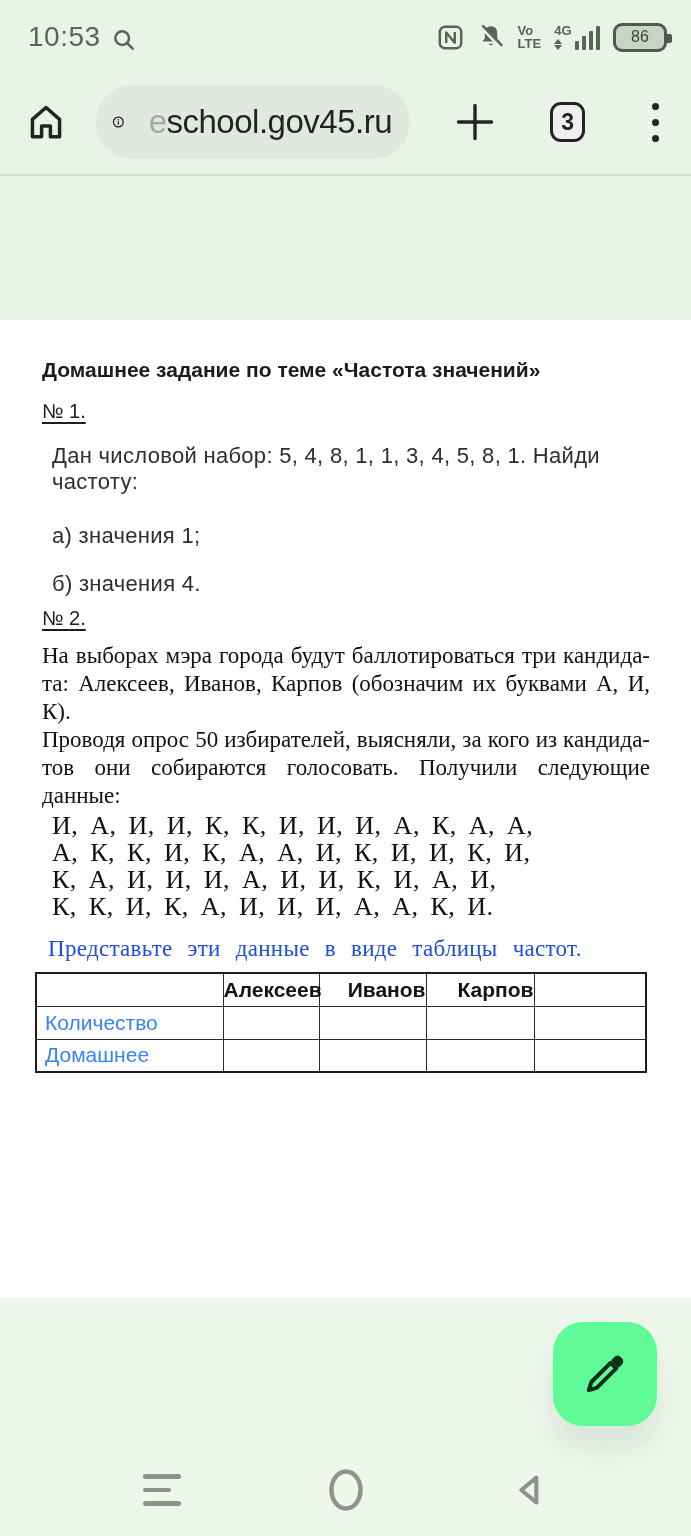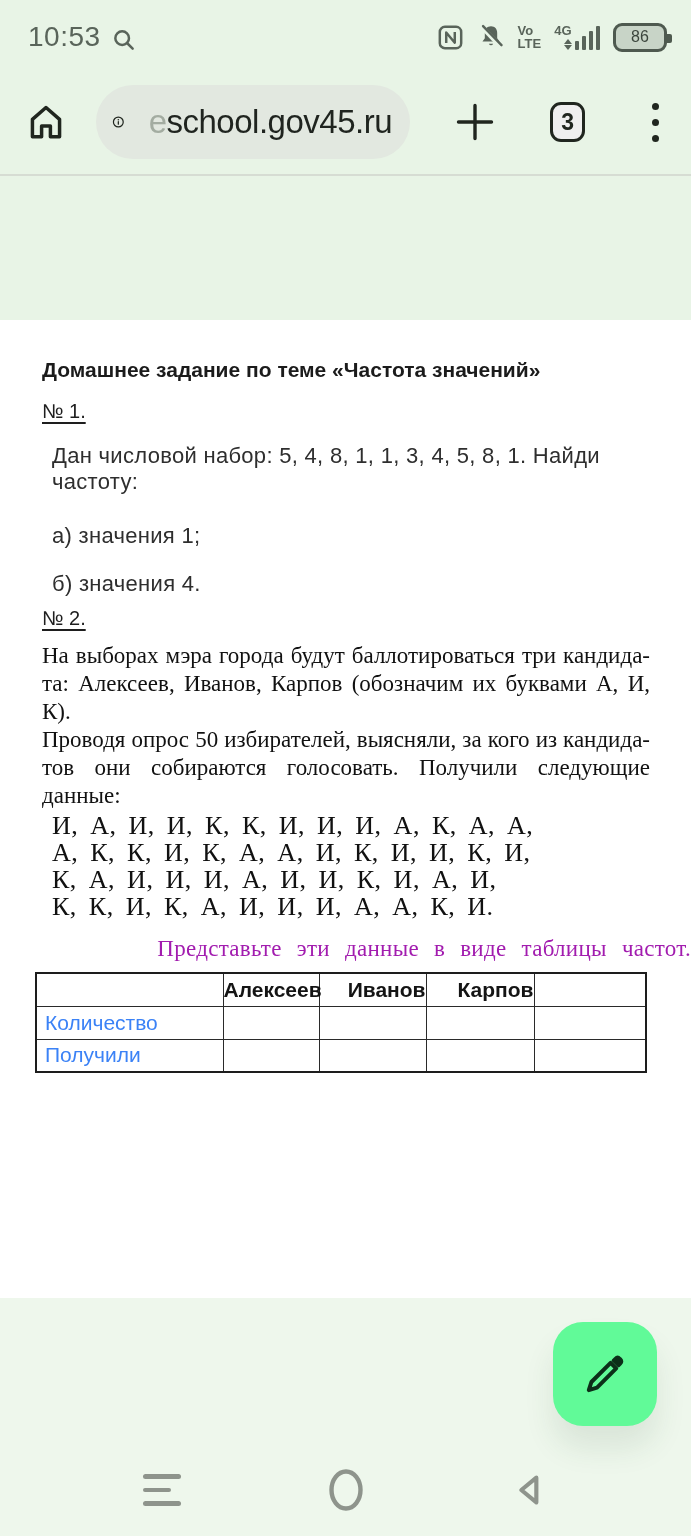--- a/index.html
+++ b/index.html
@@ -13,21 +13,21 @@
   .status-bar {
     position: absolute; top: 0; left: 0; width: 100%; height: 70px;
     display: flex; align-items: center; justify-content: space-between;
     padding: 4px 24px 0 28px; color: #59645a;
   }
   .sb-left { display: flex; align-items: flex-end; gap: 10px; }
   .sb-time { font-size: 28px; letter-spacing: 0.5px; }
   .sb-right { display: flex; align-items: center; gap: 13px; }
   .volte { display: flex; flex-direction: column; align-items: flex-start; font-weight: 700; font-size: 13px; line-height: 13px; letter-spacing: 0; }
   .netblock { display: flex; align-items: flex-end; gap: 3px; }
-  .netleft { display: flex; flex-direction: column; align-items: flex-end; }
+  .netleft { display: flex; flex-direction: column; align-items: flex-start; }
   .netlabel { font-size: 13px; line-height: 13px; font-weight: 700; }
   .netarrows { display: flex; flex-direction: column; gap: 1px; margin-top: 2px; }
   .arr-up { width: 0; height: 0; border-left: 4px solid transparent; border-right: 4px solid transparent; border-bottom: 5px solid #59645a; }
   .arr-dn { width: 0; height: 0; border-left: 4px solid transparent; border-right: 4px solid transparent; border-top: 5px solid #59645a; }
   .sigbars { display: flex; align-items: flex-end; gap: 2.5px; }
   .sigbars span { width: 4.5px; background: #59645a; border-radius: 1px; display: block; }
   .b1 { height: 9px; } .b2 { height: 14px; } .b3 { height: 19px; } .b4 { height: 24px; }
   .battery { position: relative; width: 54px; height: 29px; border: 3px solid #4e594f; border-radius: 9px;
     display: flex; align-items: center; justify-content: center; background: rgba(88,100,89,0.22); }
   .battery .pct { font-size: 16px; font-weight: 500; color: #3c463d; }
@@ -63,22 +63,22 @@
     text-decoration: underline; text-underline-offset: 4px; width: fit-content; }
   .sans-line { margin-left: 52px; font-size: 22px; color: #2e2e2e; letter-spacing: 0.3px; }
   .intro { margin-top: 20px; }
   .item-a { margin-top: 28px; }
   .item-b { margin-top: 22px; }
   .task2-no { margin-top: 10px; }
   .para { margin: 12px 41px 0 42px; font-family: "Liberation Serif", serif; font-size: 23px; color: #111; }
   .para div { text-align: justify; text-align-last: justify; line-height: 28px; }
   .letters { margin: 2px 0 0 52px; font-family: "Liberation Serif", serif; font-size: 26px; color: #111; }
   .letters div { line-height: 27px; letter-spacing: 0.5px; word-spacing: 5px; }
-  .instruction { margin: 16px 0 0 48px; font-family: "Liberation Serif", serif; font-size: 23px; color: #a21caf;
-    word-spacing: 9px; letter-spacing: 0.3px; text-align: right; }
+  .instruction { margin: 16px 0 0 48px; font-family: "Liberation Serif", serif; font-size: 23px; color: #1d4ed8;
+    word-spacing: 9px; letter-spacing: 0.3px; }
   .freq-table { margin: 10px 0 0 35px; border-collapse: collapse; width: 610px; table-layout: fixed; }
   .freq-table th, .freq-table td { border: 1.5px solid #2a2a2a; height: 33px; padding: 0; }
   .freq-table { border: 2px solid #1d1d1d; }
   .freq-table th { font-size: 21px; font-weight: 700; color: #141414; text-align: right; font-family: "Liberation Sans", sans-serif; }
   .freq-table td.rowlabel { font-size: 21px; font-weight: 400; text-align: left; padding-left: 8px; color: #3b82f6; }
   
   .bottom-region { position: absolute; top: 1298px; left: 0; width: 100%; height: 238px; background: #eef7ec; }
   .fab {
     position: absolute; left: 553px; top: 1322px; width: 104px; height: 104px;
     background: #61fa98; border-radius: 30px;
@@ -215,21 +215,21 @@
         <th></th>
       </tr>
       <tr>
         <td class="rowlabel">Количество</td>
         <td></td>
         <td></td>
         <td></td>
         <td></td>
       </tr>
       <tr>
-        <td class="rowlabel">Получили</td>
+        <td class="rowlabel">Домашнее</td>
         <td></td>
         <td></td>
         <td></td>
         <td></td>
       </tr>
     </tbody>
       </table>
   </div>
 
   <div class="bottom-region"></div>

